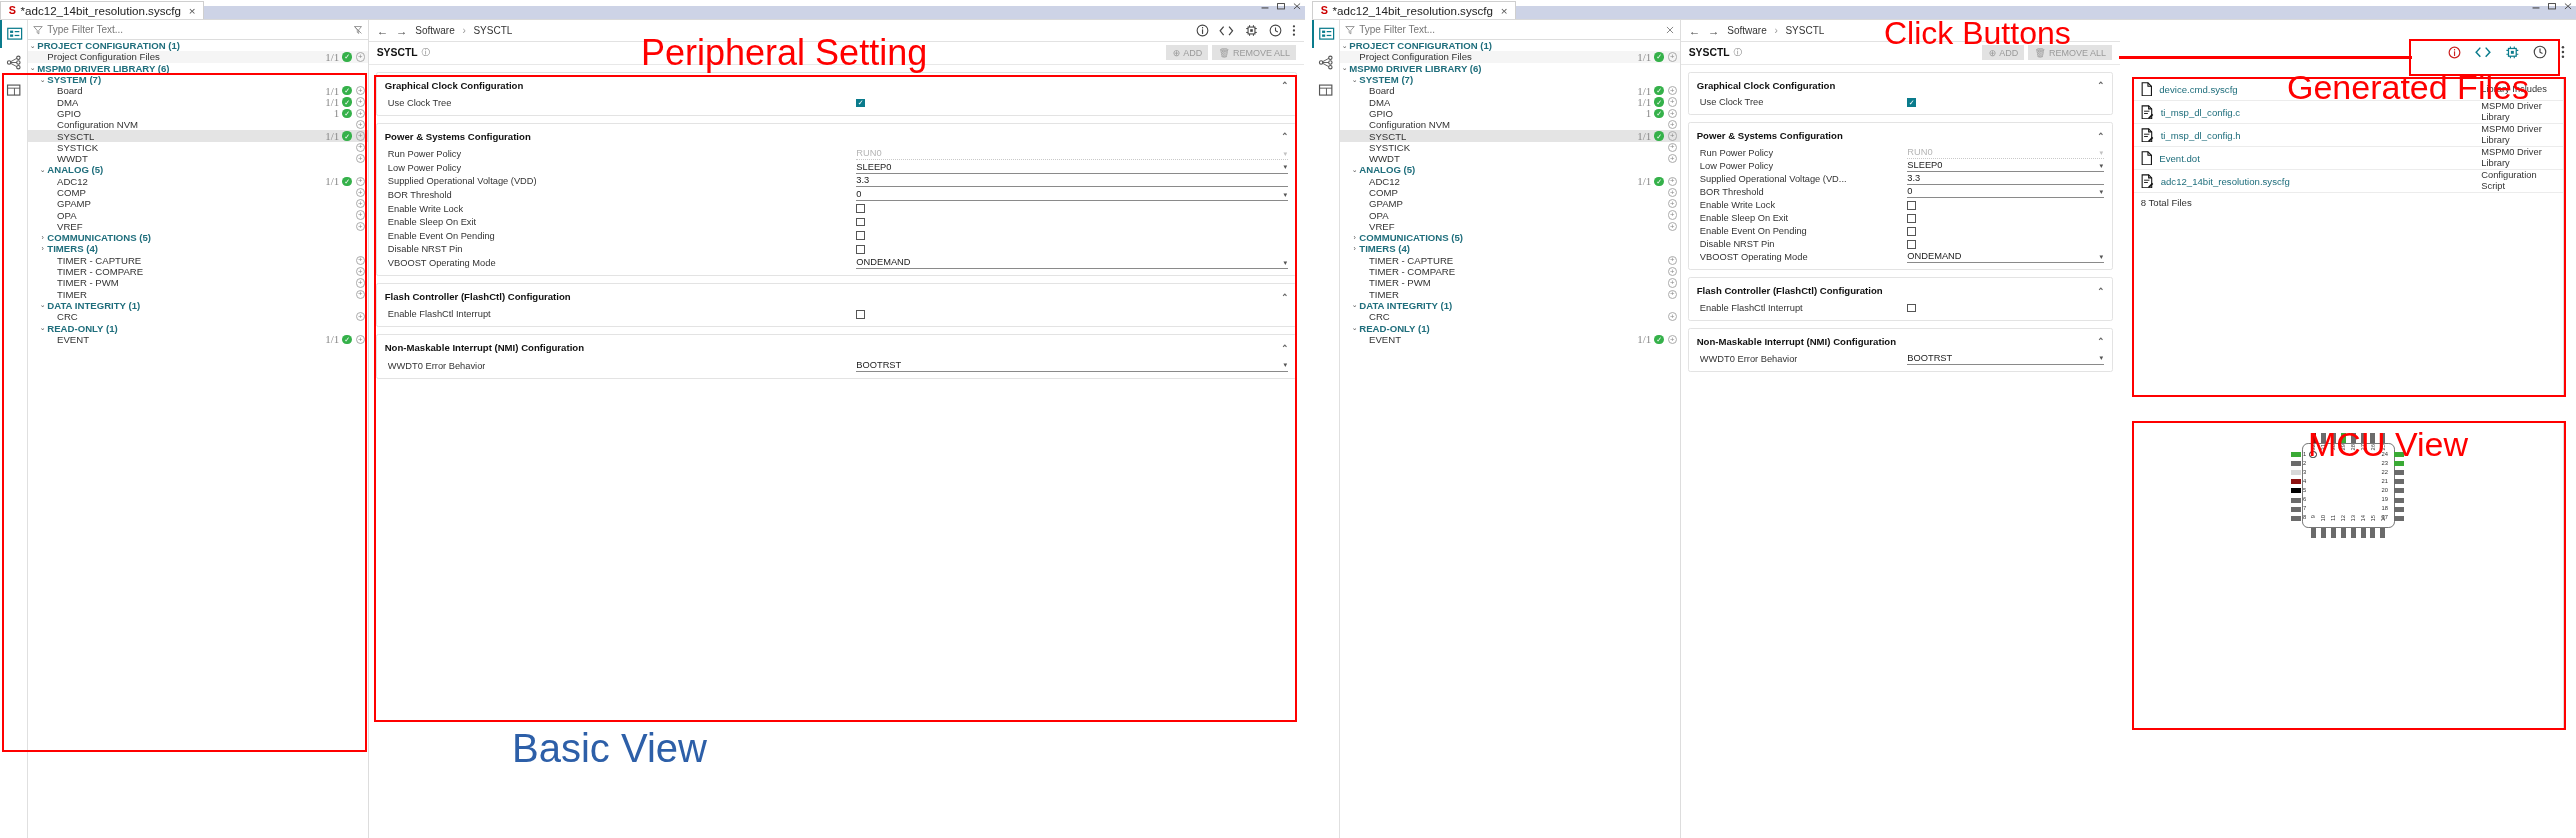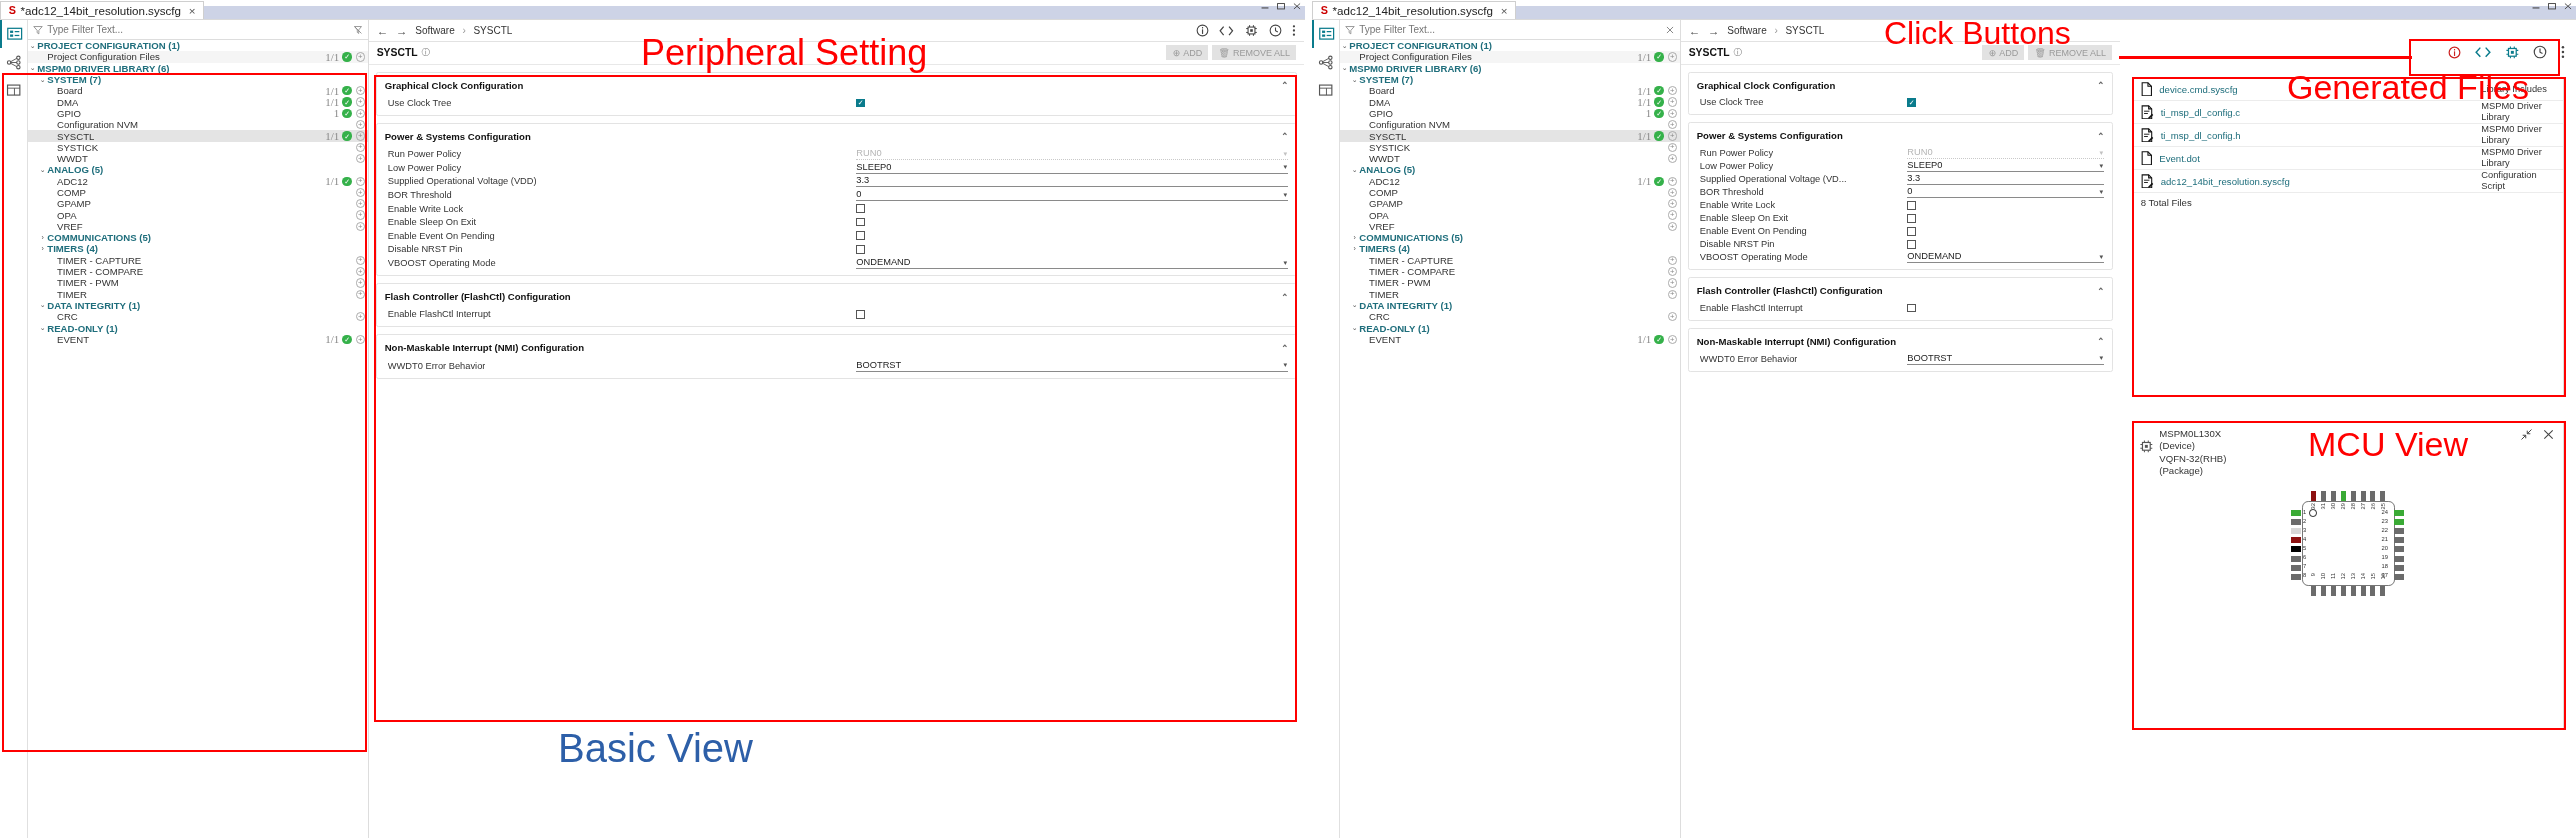--- a/index.html
+++ b/index.html
@@ -1015,41 +1015,20 @@
               <path d="M10 16 L14.5 11.5 L16 13 L11.5 17.5 L9.5 18 Z" fill="#111"></path>
             </svg>
             <span class="gfname">adc12_14bit_resolution.syscfg</span>
             <span class="gfkind">Configuration Script</span>
           </div>
         </div>
       <div class="gftot">8 Total Files</div>
     </div>
 
     <div class="mcupanel" style="left:820px;top:421px;width:432px;height:309px;">
-      <div class="mcuhdr">
-        <svg width="14.7" height="14.7" viewBox="0 0 19 19" style="flex:none;margin-top:10.8px;">
-            <rect x="4.5" y="4.5" width="10" height="10" fill="none" stroke="#555" stroke-width="1.5"></rect>
-            <rect x="7.6" y="7.6" width="3.8" height="3.8" fill="#555"></rect>
-            <path d="M7 4.5 V1.8 M12 4.5 V1.8 M7 14.5 V17.2 M12 14.5 V17.2 M4.5 7 H1.8 M4.5 12 H1.8 M14.5 7 H17.2 M14.5 12 H17.2" stroke="#555" stroke-width="1.3"></path>
-          </svg>
-        <div class="mcutxt">
-          <div>MSPM0L130X</div>
-          <div>(Device)</div>
-          <div>VQFN-32(RHB)</div>
-          <div>(Package)</div>
-        </div>
-        <div class="mcuacts">
-          <svg width="13" height="13" viewBox="0 0 17 17">
-              <path d="M15 2 L9.5 7.5 M9.5 7.5 H13.5 M9.5 7.5 V3.5 M2 15 L7.5 9.5 M7.5 9.5 H3.5 M7.5 9.5 V13.5" fill="none" stroke="#444" stroke-width="1.3"></path>
-            </svg>
-          <svg width="13" height="13" viewBox="0 0 17 17">
-              <path d="M3 3 L14 14 M14 3 L3 14" stroke="#444" stroke-width="1.4"></path>
-            </svg>
-        </div>
-      </div>
       <div class="chipwrap" id="chip">
         <div class="chipbody"></div>
         <div class="dot"></div>
       <div class="pin" style="left: 10px; top: 27px; width: 10.8px; height: 5.4px; background: rgb(58, 170, 53);"></div>
           <div class="pnum" style="left: 22.4px; top: 25.5px;">1</div>
           <div class="pin" style="left: 113px; top: 27px; width: 10.8px; height: 5.4px; background: rgb(58, 170, 53);"></div>
           <div class="pnum" style="left: 101px; top: 25.5px;">24</div>
           <div class="pin" style="left: 10px; top: 36px; width: 10.8px; height: 5.4px; background: rgb(107, 107, 107);"></div>
           <div class="pnum" style="left: 22.4px; top: 35px;">2</div>
           <div class="pin" style="left: 113px; top: 36px; width: 10.8px; height: 5.4px; background: rgb(58, 170, 53);"></div>
@@ -1119,16 +1098,16 @@
   <div class="box" style="left:2409px;top:39px;width:151px;height:37px;"></div>
   <div class="box" style="left:2132px;top:77px;width:434px;height:320px;"></div>
   <div class="box" style="left:2132px;top:421px;width:434px;height:309px;"></div>
 
   <div class="ann" style="left:641px;top:32px;font-size:36px;">Peripheral Setting</div>
   <div class="ann" style="left:1884px;top:15.4px;font-size:32px;">Click Buttons</div>
   <div class="ann" style="left:2262px;top:68px;font-size:34px;margin-left:25px;">Generated Files</div>
   <div class="ann" style="left:2308px;top:425px;font-size:34px;">MCU View</div>
   <div class="line" style="left:2119px;top:56px;width:293px;height:3.1px;"></div>
 
-  <div class="bluetxt" style="left:558px;top:726px;font-size:40px;">Basic View</div>
+  <div class="bluetxt" style="left:512px;top:726px;font-size:40px;">Basic View</div>
 
 </div>
 
 
 </body></html>

